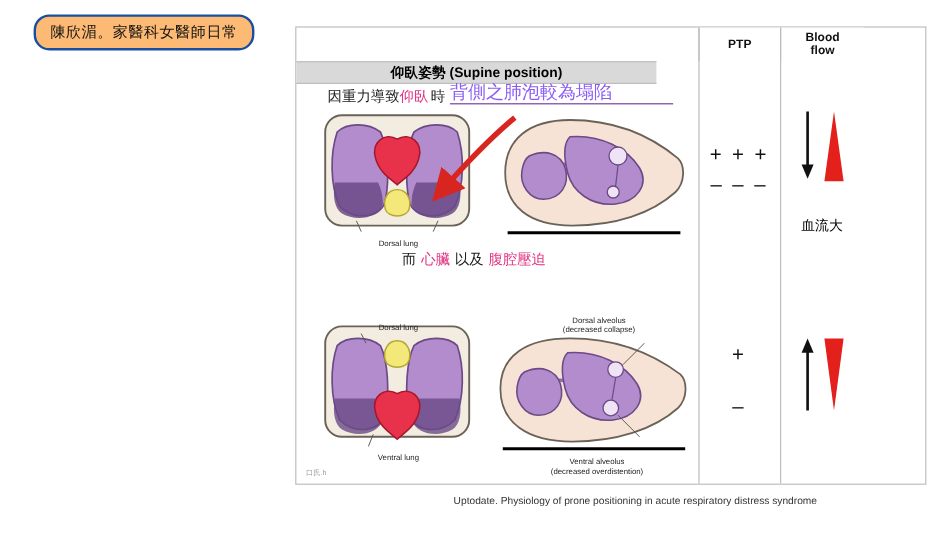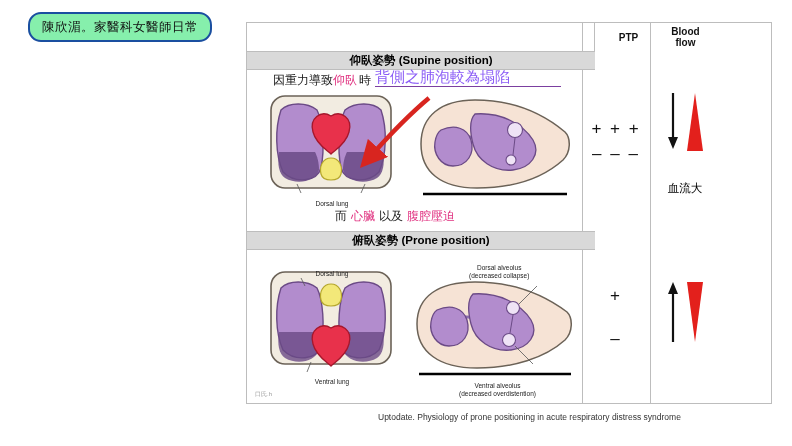--- a/index.html
+++ b/index.html
@@ -17,21 +17,21 @@
 
   
   .author-badge {
     position: absolute;
     left: 28px;
     top: 12px;
     width: 180px;
     height: 26px;
     border: 2px solid #1a4fa0;
     border-radius: 13px;
-    background: #86efac;
+    background: #fdba74;
     display: flex;
     align-items: center;
     justify-content: center;
     font-size: 12.5px;
     color: #111111;
     letter-spacing: 0.5px;
   }
 
   
   .figure {
@@ -55,21 +55,21 @@
     display: flex;
     align-items: center;
     justify-content: center;
     text-align: center;
     font-size: 10px;
     font-weight: bold;
     color: #111;
     background: #fff;
     line-height: 1.1;
   }
-  .col-ptp { left: 335px; width: 68px; margin-left: 12px; }
+  .col-ptp { left: 335px; width: 68px; }
   .col-flow { left: 403px; width: 70px; }
 
   
   .vsep {
     position: absolute;
     top: 0;
     bottom: 0;
     width: 1px;
     background: #bdbdbd;
   }
@@ -82,21 +82,21 @@
     left: 0;
     width: 524px;
   }
   .panel-supine { top: 28px; height: 180px; }
   .panel-prone  { top: 208px; height: 172px; }
 
   .panel-title {
     position: absolute;
     left: 0;
     top: 0;
-    width: 348px;
+    width: 300px;
     height: 19px;
     background: #d9d9d9;
     border-top: 1px solid #bdbdbd;
     border-bottom: 1px solid #bdbdbd;
     box-sizing: border-box;
     display: flex;
     align-items: center;
     justify-content: center;
     font-size: 11.5px;
     font-weight: bold;
@@ -277,21 +277,20 @@
           <path d="M13 50 L18 62 L23 50 Z" fill="#111"></path>
 
           <path d="M40 6 L48 64 L32 64 Z" fill="#e3201c"></path>
         </svg>
       </div>
       <div class="flow-label">血流大</div>
     </div>
   </div>
 
   <div class="panel panel-prone">
-    <div class="panel-title">俯臥姿勢 (Prone position)</div>
 
     <div class="panel-body">
 
       <svg class="dia" style="left:14px; top:16px;" width="140" height="116" viewBox="0 0 140 116">
         <rect x="10" y="6" width="120" height="92" rx="14" ry="14" fill="#f2ece1" stroke="#6b6257" stroke-width="1.6"></rect>
 
         <path d="M20 22 C14 40 14 66 22 84 C34 96 56 94 60 80 C64 60 62 34 56 22 C46 14 28 14 20 22 Z" fill="#b28ccd" stroke="#6b4a86" stroke-width="1.4"></path>
         <path d="M120 22 C126 40 126 66 118 84 C106 96 84 94 80 80 C76 60 78 34 84 22 C94 14 112 14 120 22 Z" fill="#b28ccd" stroke="#6b4a86" stroke-width="1.4"></path>
 
         <path d="M18 66 C16 78 18 88 24 92 C36 99 54 96 58 84 C58 76 56 70 54 66 Z" fill="#6a4a86" opacity="0.8"></path>

